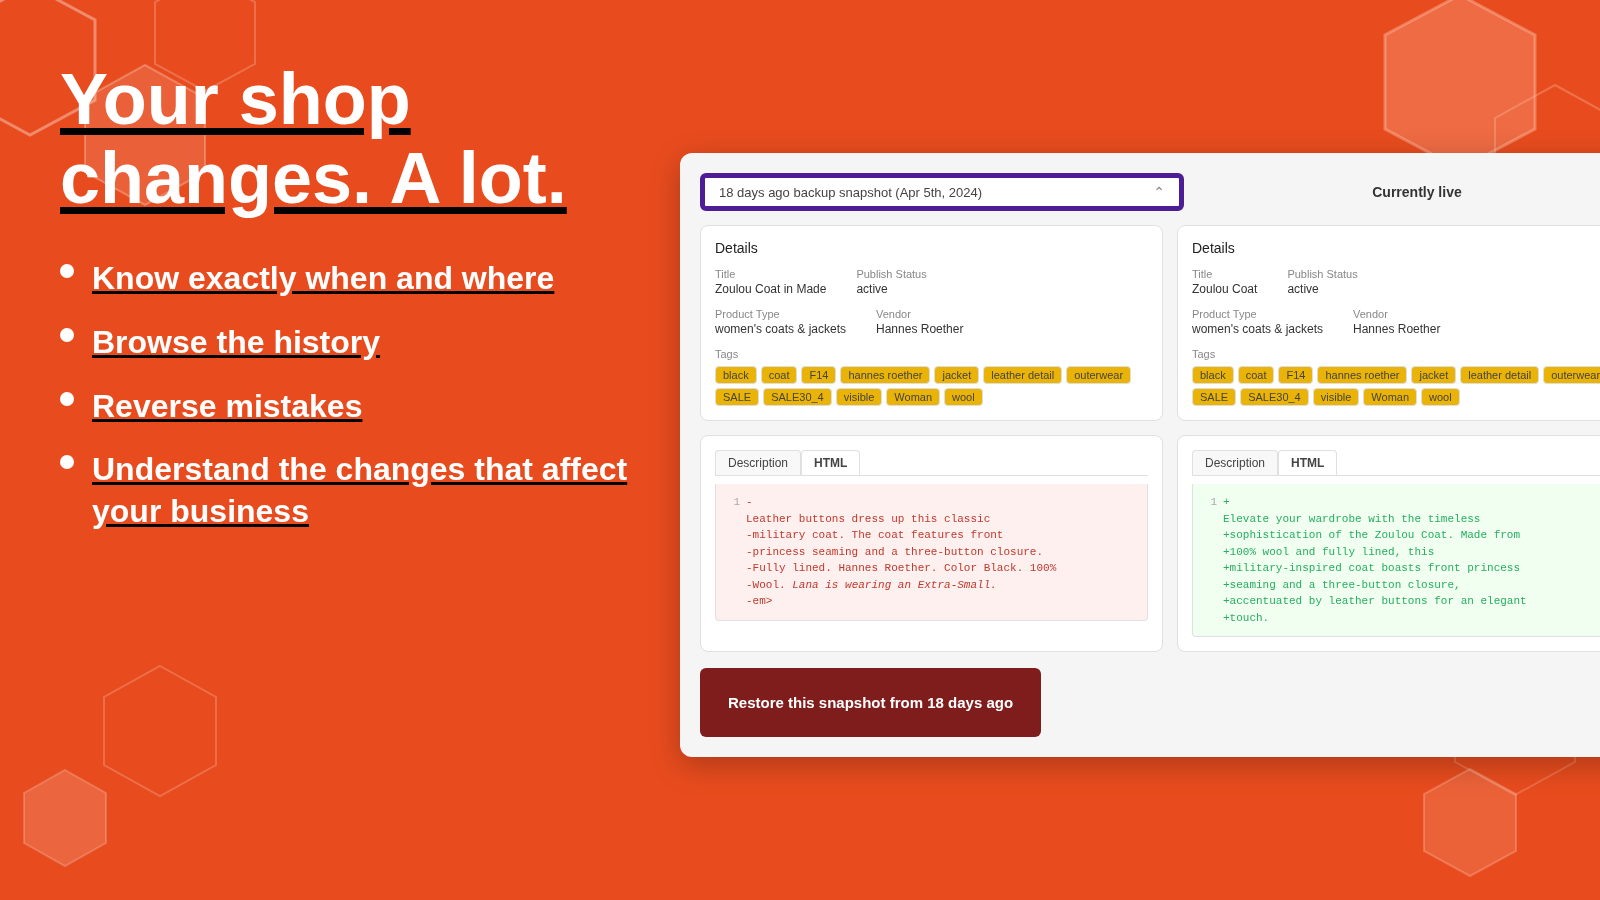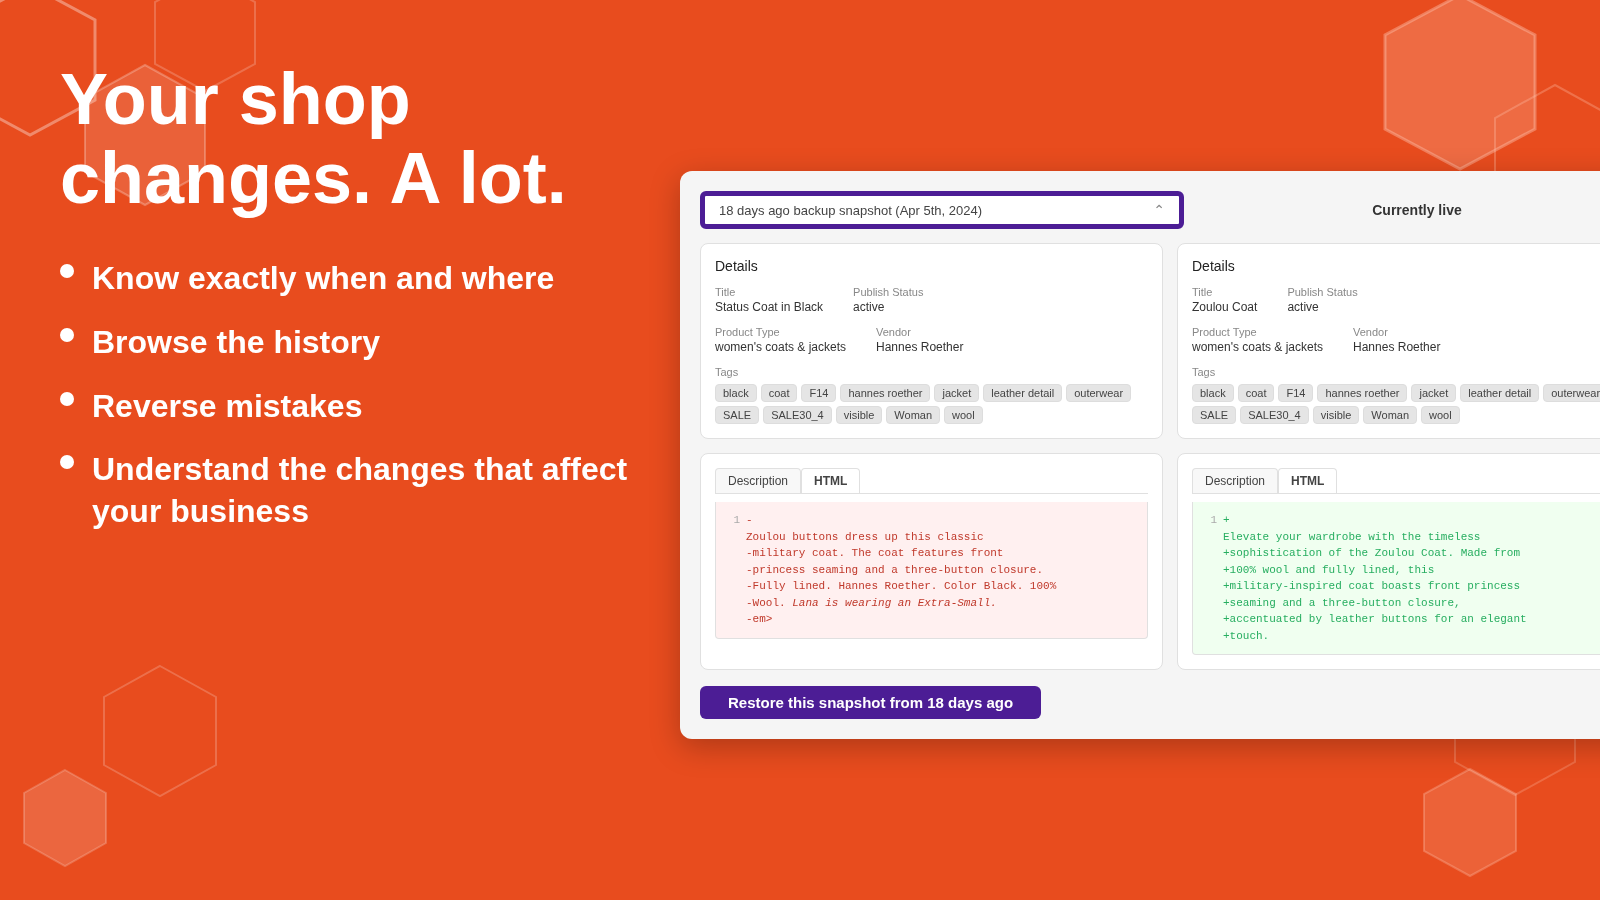--- a/index.html
+++ b/index.html
@@ -37,20 +37,21 @@
       padding: 0 60px;
     }
 
     
     .left-col {
       width: 620px;
       flex-shrink: 0;
       display: flex;
       flex-direction: column;
       padding-top: 30px;
+      text-decoration: underline;
     }
 
     .main-title {
       font-size: 72px;
       font-weight: 900;
       color: #fff;
       line-height: 1.1;
       margin-bottom: 40px;
       padding-top: 30px;
     }
@@ -187,21 +188,21 @@
     }
 
     .tags-row {
       display: flex;
       flex-wrap: wrap;
       gap: 4px;
       margin-bottom: 0;
     }
 
     .tag {
-      background: #e5e5e5;
+      background: #eab308;
       border: 1px solid #ddd;
       border-radius: 4px;
       padding: 2px 7px;
       font-size: 11px;
       color: #444;
     }
 
     .desc-tabs {
       display: flex;
       gap: 0;
@@ -278,25 +279,25 @@
     }
 
     
     .restore-btn-wrap {
       margin-top: 16px;
       display: flex;
       justify-content: flex-start;
     }
 
     .restore-btn {
-      background: #4c1d95;
+      background: #7f1d1d;
       color: #fff;
       border: none;
       border-radius: 6px;
-      padding: 8px 28px;
+      padding: 26px 28px;
       font-size: 15px;
       font-weight: 700;
       cursor: pointer;
     }
 
     
     .hex-top-left-1 { top: -20px; left: -40px; }
     .hex-top-left-2 { top: 60px; left: 80px; }
     .hex-top-left-3 { top: -30px; left: 150px; }
     .hex-top-right-1 { top: -10px; right: 60px; }
@@ -412,21 +413,21 @@
       </div>
 
       <div class="panels-row">
 
         <div class="side-panel">
           <div class="section-title">Details</div>
 
           <div class="field-row">
             <div class="field-group">
               <span class="field-label">Title</span>
-              <span class="field-value">Status Coat in Black</span>
+              <span class="field-value">Zoulou Coat in Made</span>
             </div>
             <div class="field-group">
               <span class="field-label">Publish Status</span>
               <span class="field-value">active</span>
             </div>
           </div>
 
           <div class="field-row">
             <div class="field-group">
               <span class="field-label">Product Type</span>
@@ -505,21 +506,21 @@
       <div class="desc-panels-row">
 
         <div class="desc-panel">
           <div class="desc-tabs">
             <div class="desc-tab">Description</div>
             <div class="desc-tab html-tab active">HTML</div>
           </div>
           <div class="code-block deleted" id="left-code">
               <div class="code-line">
                 <span class="line-num">1</span>
-                <span class="line-content line-del">-<p>Zoulou buttons dress up this classic</p></span>
+                <span class="line-content line-del">-<p>Leather buttons dress up this classic</p></span>
               </div>
               <div class="code-line">
                 <span class="line-num"></span>
                 <span class="line-content line-del">-military coat. The coat features front</span>
               </div>
               <div class="code-line">
                 <span class="line-num"></span>
                 <span class="line-content line-del">-princess seaming and a three-button closure.</span>
               </div>
               <div class="code-line">

